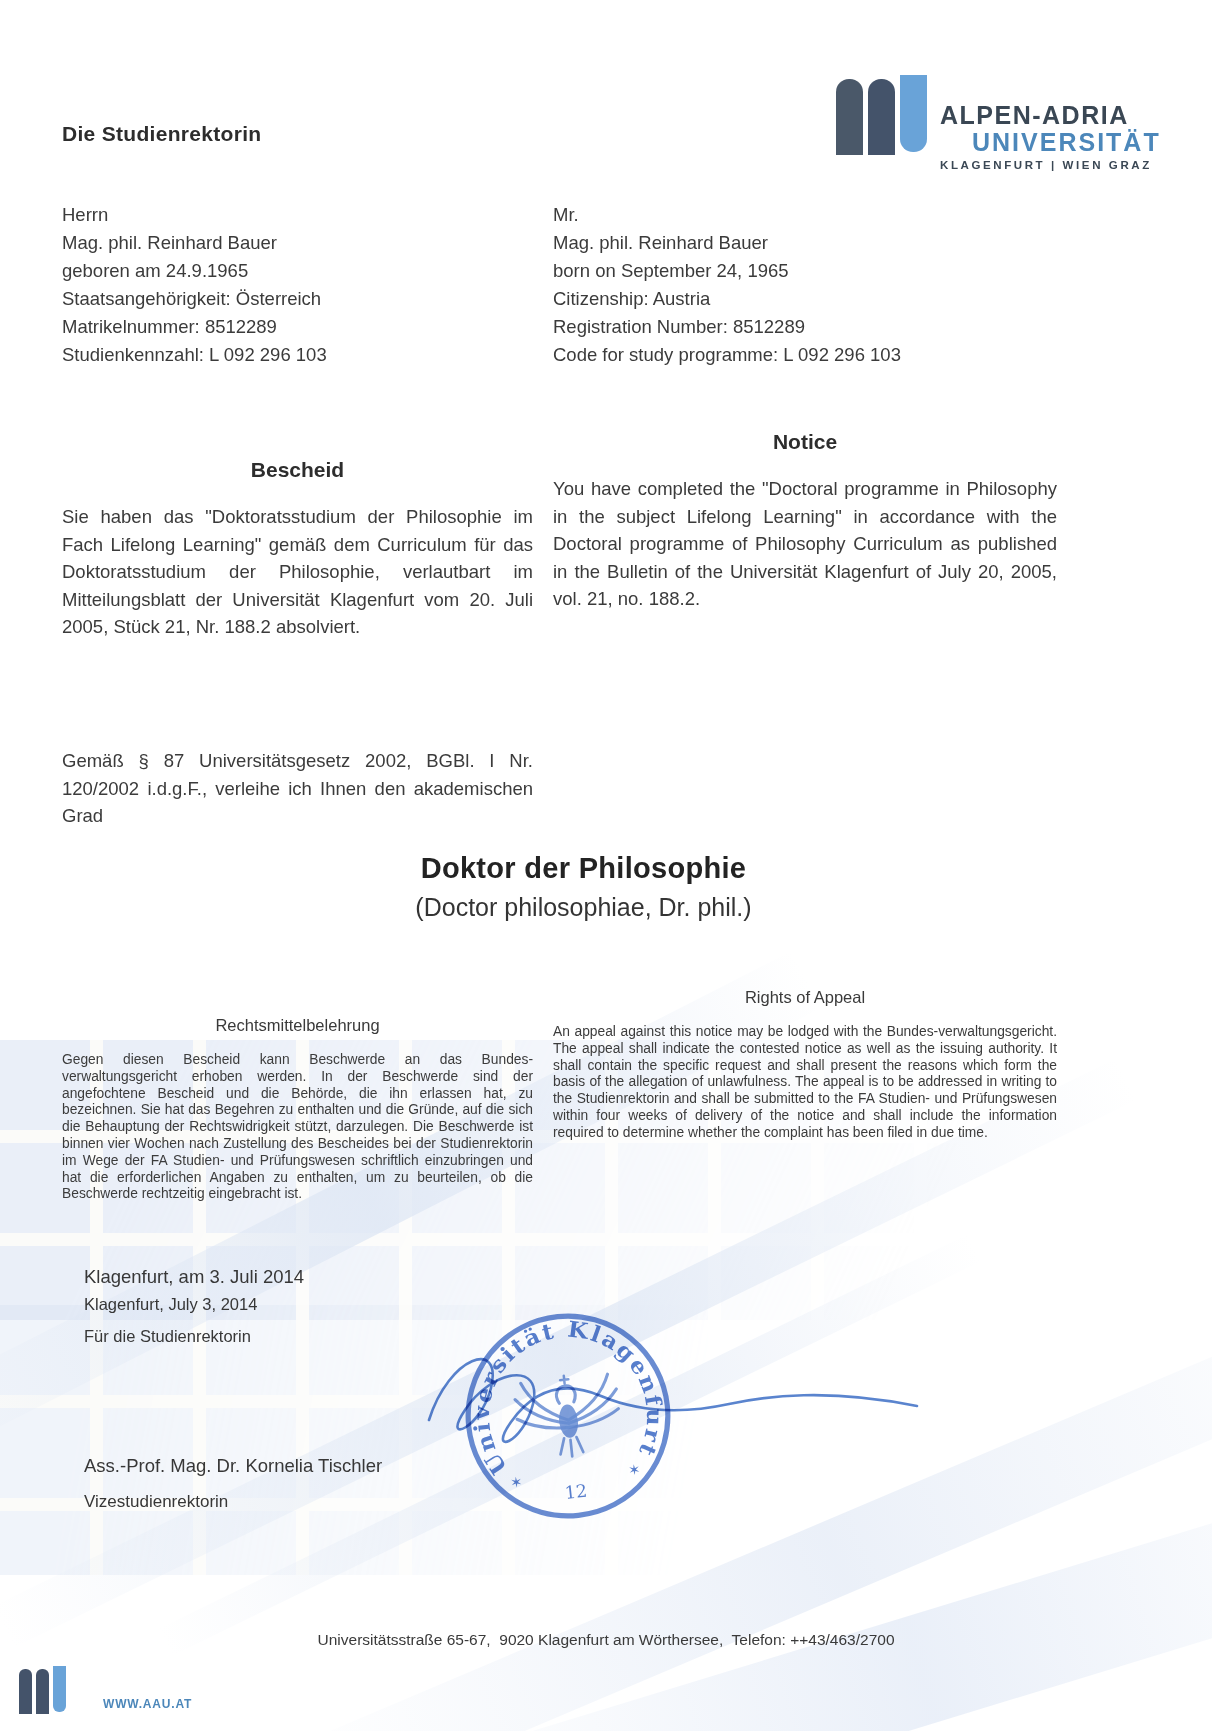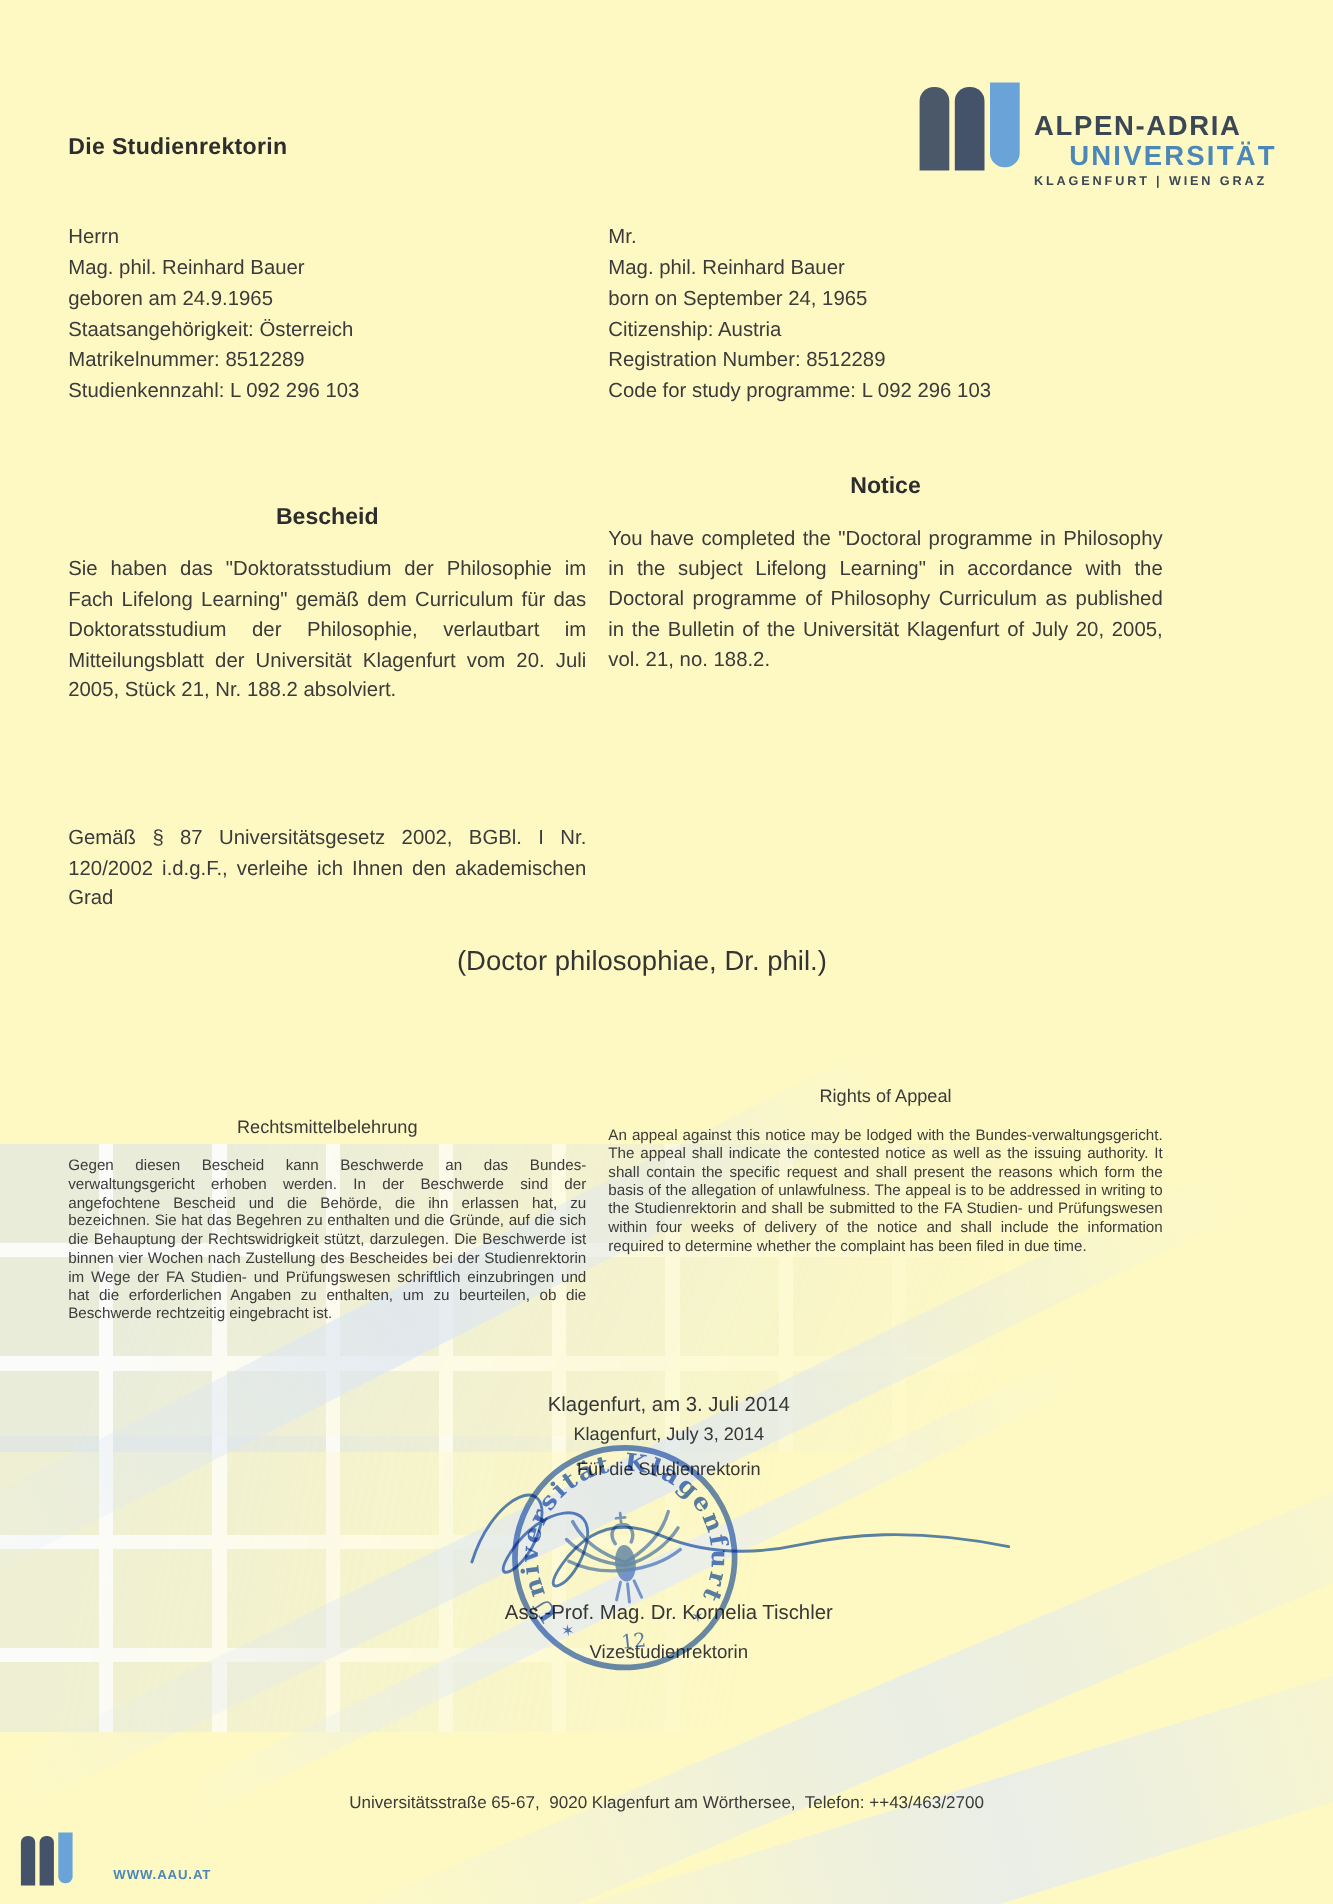--- a/index.html
+++ b/index.html
@@ -1,18 +1,18 @@
 <!DOCTYPE html>
 <html><head>
 <meta charset="utf-8">
 <style>
   html,body{margin:0;padding:0;background:#e9e9e9;}
   .page{
     position:relative; width:1212px; height:1731px;
-    background:#fef9c3;
+    background:#ffffff;
     font-family:"Liberation Sans", sans-serif;
     color:#3d3d3d; overflow:hidden;
   }
   
   .wm{position:absolute; z-index:1; pointer-events:none;}
   .wm-grid-a{
     left:0; top:1040px; width:1160px; height:280px;
     background-color:rgba(213,224,241,.5);
     background-image:
       repeating-linear-gradient(to right, transparent 0 90px, #fbfbf9 90px 103px),
@@ -66,21 +66,21 @@
   .body-par{top:475px; font-size:18.5px; line-height:27.5px; text-align:justify; color:#3b3b3b;}
   .conf-par{top:719px; font-size:18.5px; line-height:27.5px; text-align:justify; color:#3b3b3b;}
 
   .degree{left:62px; top:852px; width:1043px; text-align:center; color:#232323;}
   .degree-title{font-size:29px; font-weight:bold; letter-spacing:.3px;}
   .degree-sub{font-size:25px; margin-top:8px; color:#343434;}
 
   .appeal-head{top:988px; text-align:center; font-size:16.5px; color:#3a3a3a;}
   .appeal-par{top:1024px; font-size:13.8px; line-height:16.8px; text-align:justify; color:#3c3c3c;}
 
-  .sigline{left:98px; width:1020px; text-align:center; color:#373737;}
+  .sigline{left:84px; width:1020px; color:#373737;}
   .sig-date-de{top:1266px; font-size:18.5px;}
   .sig-date-en{top:1295px; font-size:16.5px;}
   .sig-for{top:1327px; font-size:16.5px;}
   .sig-name{top:1455px; font-size:18.5px;}
   .sig-role{top:1492px; font-size:17px;}
 
   .stamp{left:464px; top:1312px; width:208px; height:208px; z-index:3;
          mix-blend-mode:multiply; opacity:.92; transform:rotate(-6deg);}
   .signature-svg{left:415px; top:1322px; width:505px; height:140px; z-index:3;
          mix-blend-mode:multiply; opacity:.95;}
@@ -138,20 +138,21 @@
   </div>
 
   <div class="c col-l sec-head">Bescheid</div>
   <div class="c col-r sec-head">Notice</div>
   <div class="c col-l body-par">Sie haben das "Doktoratsstudium der Philosophie im Fach Lifelong Learning" gemäß dem Curriculum für das Doktoratsstudium der Philosophie, verlautbart im Mitteilungsblatt der Universität Klagenfurt vom 20. Juli 2005, Stück 21, Nr. 188.2 absolviert.</div>
   <div class="c col-r body-par">You have completed the "Doctoral programme in Philosophy in the subject Lifelong Learning" in accordance with the Doctoral programme of Philosophy Curriculum as published in the Bulletin of the Universität Klagenfurt of July 20, 2005, vol. 21, no. 188.2.</div>
 
   <div class="c col-l conf-par">Gemäß § 87 Universitätsgesetz 2002, BGBl. I Nr. 120/2002 i.d.g.F., verleihe ich Ihnen den akademischen Grad</div>
 
   <div class="c degree">
+    <div class="degree-title">Doktor der Philosophie</div>
     <div class="degree-sub">(Doctor philosophiae, Dr. phil.)</div>
   </div>
 
   <div class="c col-l appeal-head">Rechtsmittelbelehrung</div>
   <div class="c col-r appeal-head">Rights of Appeal</div>
   <div class="c col-l appeal-par">Gegen diesen Bescheid kann Beschwerde an das Bundes-verwaltungsgericht erhoben werden. In der Beschwerde sind der angefochtene Bescheid und die Behörde, die ihn erlassen hat, zu bezeichnen. Sie hat das Begehren zu enthalten und die Gründe, auf die sich die Behauptung der Rechtswidrigkeit stützt, darzulegen. Die Beschwerde ist binnen vier Wochen nach Zustellung des Bescheides bei der Studienrektorin im Wege der FA Studien- und Prüfungswesen schriftlich einzubringen und hat die erforderlichen Angaben zu enthalten, um zu beurteilen, ob die Beschwerde rechtzeitig eingebracht ist.</div>
   <div class="c col-r appeal-par">An appeal against this notice may be lodged with the Bundes-verwaltungsgericht. The appeal shall indicate the contested notice as well as the issuing authority. It shall contain the specific request and shall present the reasons which form the basis of the allegation of unlawfulness. The appeal is to be addressed in writing to the Studienrektorin and shall be submitted to the FA Studien- und Prüfungswesen within four weeks of delivery of the notice and shall include the information required to determine whether the complaint has been filed in due time.</div>
 
   <div class="c sigline sig-date-de">Klagenfurt, am 3. Juli 2014</div>
   <div class="c sigline sig-date-en">Klagenfurt, July 3, 2014</div>

